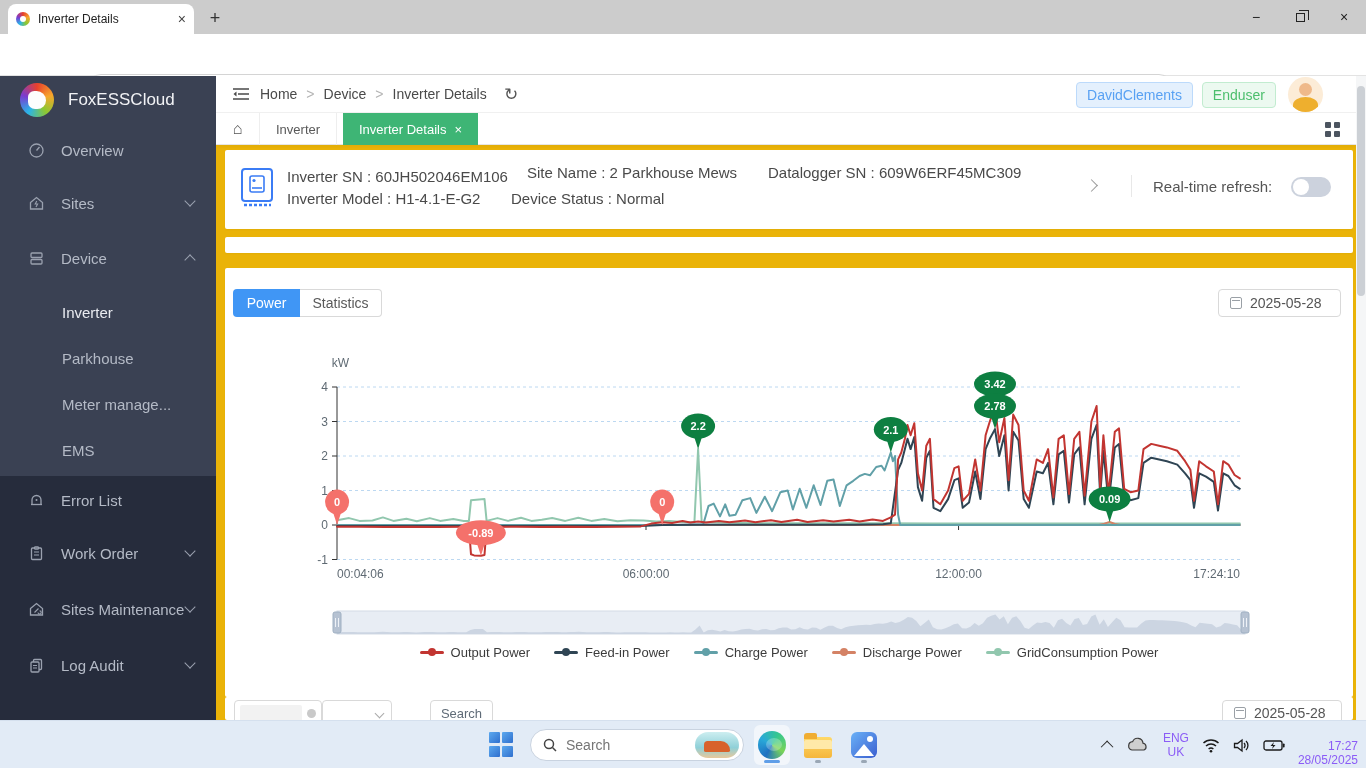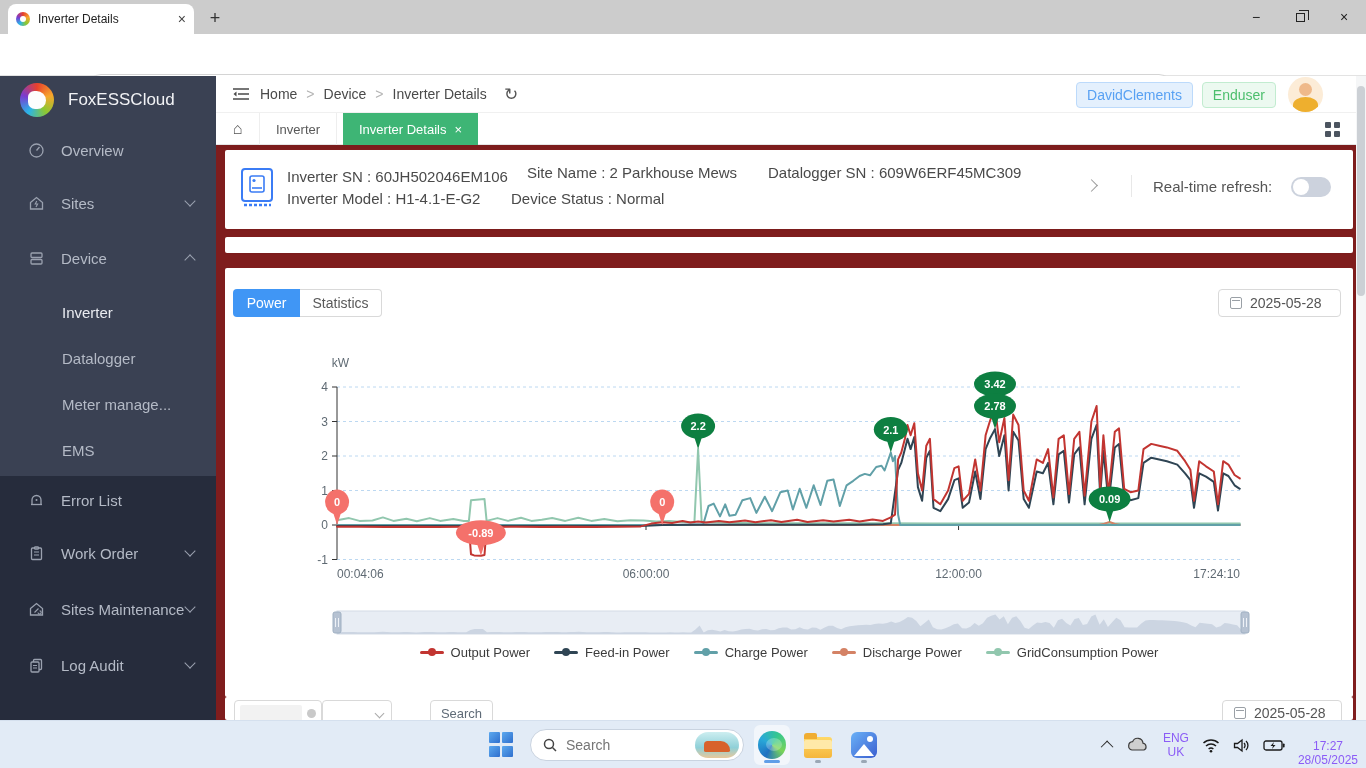--- a/index.html
+++ b/index.html
@@ -32,21 +32,21 @@
   .lock-icon::after{ content:''; position:absolute; left:0; top:5px; width:10px; height:7px; background:#555; border-radius:1px; }
   .urltext { flex:1; font-size:13px; color:#333; white-space:nowrap; overflow:hidden; }
   .pill-ico { font-size:14px; color:#444; flex:0 0 auto; }
   .nav-right-ico { position:absolute; top:45px; font-size:15px; color:#3b3b3b; }
   .nav-divider { position:absolute; left:1224px; top:46px; width:1px; height:18px; background:#d8d8d8; }
   .edge-avatar { position:absolute; left:1300px; top:42px; width:26px; height:26px; border-radius:50%; background:#bdbdbd; overflow:hidden; }
   .edge-avatar::before{ content:''; position:absolute; left:8px; top:5px; width:10px; height:10px; border-radius:50%; background:#8f8f8f; }
   .edge-avatar::after{ content:''; position:absolute; left:3px; top:16px; width:20px; height:12px; border-radius:50% 50% 0 0; background:#8f8f8f; }
 
   
-  .app { position:absolute; left:0; top:76px; width:1366px; height:644px; background:#7f1d1d; }
+  .app { position:absolute; left:0; top:76px; width:1366px; height:644px; background:#eab308; }
 
   .sidebar { position:absolute; left:0; top:0; width:216px; height:644px; background:#262c3c; color:#b4bac6; }
   .side-top { position:absolute; left:0; top:0; width:216px; height:400px; background:#3a4153; }
   .brand { position:absolute; left:0; top:0; width:216px; height:47px; display:flex; align-items:center; gap:14px; padding-left:20px; }
   .brand-logo { width:34px; height:34px; border-radius:50%;
                 background:conic-gradient(#e8412c,#f7a62b,#8bc832,#2bb4e8,#7a3bd0,#e8412c); position:relative; }
   .brand-logo::after{ content:''; position:absolute; inset:8px; background:#fdfdfd; border-radius:40% 60% 55% 45%; }
   .brand-name { color:#f1f2f5; font-size:17px; }
   .side-item { position:absolute; left:0; width:216px; height:28px; display:flex; align-items:center; padding-left:28px; gap:16px; font-size:15px; }
   .side-item svg { flex:0 0 auto; }
@@ -144,21 +144,21 @@
   .edge-ball::after{ content:''; position:absolute; left:8px; top:7px; width:16px; height:13px; border-radius:50%; background:rgba(255,255,255,0.25); }
   .folder { width:28px; height:21px; background:linear-gradient(180deg,#ffd968,#f5b63c); border-radius:3px; position:relative; margin-top:4px; }
   .folder::before{ content:''; position:absolute; left:0; top:-4px; width:13px; height:6px; background:#f0ad32; border-radius:3px 2px 0 0; }
   .folder::after{ content:''; position:absolute; left:0; top:3px; width:28px; height:9px; background:#ffe9a8; border-radius:2px 2px 0 0; }
   .photos { width:26px; height:26px; border-radius:6px; background:linear-gradient(135deg,#6ab1f7,#3b5fd0); position:relative; overflow:hidden; }
   .photos::before{ content:''; position:absolute; left:3px; top:12px; width:0; height:0; border-left:10px solid transparent; border-right:10px solid transparent; border-bottom:12px solid #fff; }
   .photos::after{ content:''; position:absolute; right:4px; top:4px; width:6px; height:6px; border-radius:50%; background:#fff; }
   .tray { position:absolute; right:8px; top:0; height:48px; display:flex; align-items:center; gap:13px; }
   .tray-chev { width:9px; height:9px; border-left:1.7px solid #2a2a2a; border-top:1.7px solid #2a2a2a; transform:rotate(45deg) translateY(2px); }
   .tray-txt { font-size:12px; color:#8b5cf6; text-align:center; line-height:14px; }
-  .clock { text-align:center;margin-top:16px; }
+  .clock { text-align:right;margin-top:16px; }
 
   svg { display:block; }
 </style>
 </head>
 <body>
 
 <div class="screen">
 
   <div class="tabstrip">
     <div class="btab">
@@ -234,21 +234,21 @@
             <rect x="3" y="9.5" width="11" height="4.5" rx="1" fill="none" stroke="#9aa1af" stroke-width="1.3"></rect>
           </svg>
         <span>Device</span>
         <span class="chev up"></span>
       </div>
 
       <div class="side-item side-sub active" style="top:222px">
         <span>Inverter</span>
       </div>
       <div class="side-item side-sub" style="top:268px">
-        <span>Datalogger</span>
+        <span>Parkhouse</span>
       </div>
       <div class="side-item side-sub" style="top:360px">
         <span>EMS</span>
       </div>
       <div class="side-item side-sub" style="top:314px">
         <span>Meter manage...</span>
       </div>
 
       <div class="side-item" style="top:410px">
         <svg width="17" height="17" viewBox="0 0 17 17">

